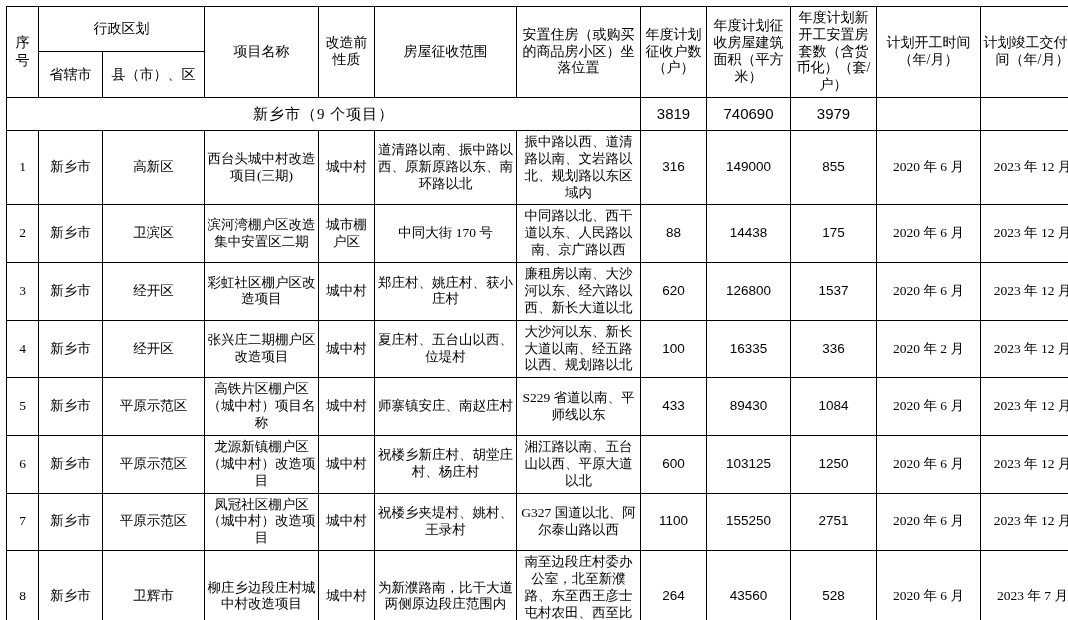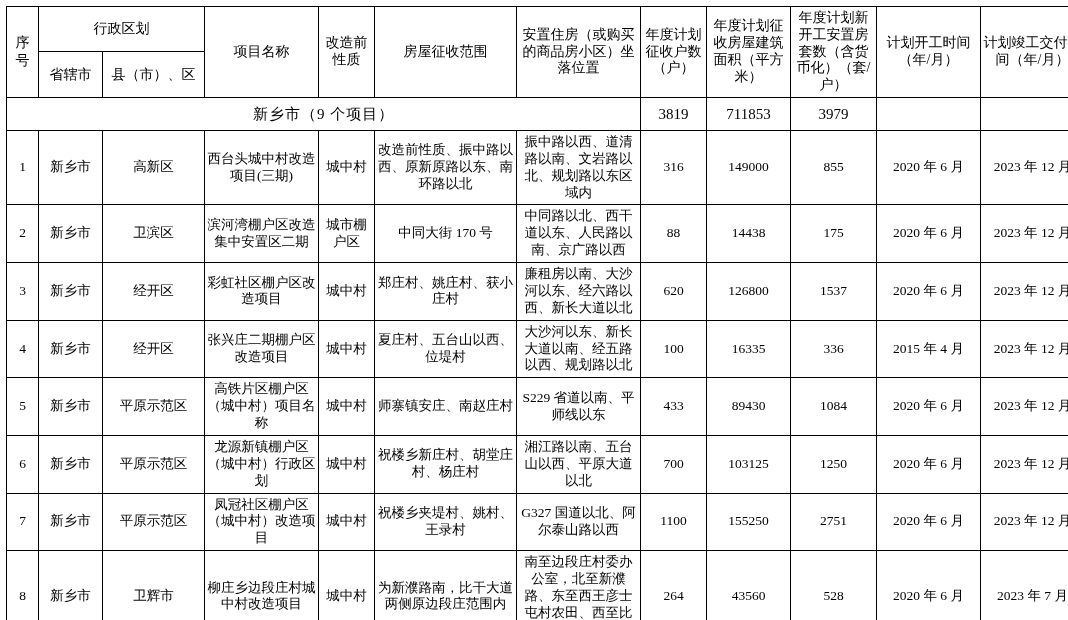--- a/index.html
+++ b/index.html
@@ -45,21 +45,21 @@
   }
   .subtotal-row td {
     height: 26px;
     font-size: 15px;
   }
   .subtotal-label {
     text-align: center;
     letter-spacing: 1px;
   }
   .num {
-    font-family: Liberation Serif, serif;
+    font-family: Liberation Sans, sans-serif;
   }
   .rowline td {
     height: 48px;
   }
   .c-seq { width: 32px; }
   .c-city { width: 64px; }
   .c-county { width: 102px; }
   .c-proj { width: 114px; }
   .c-nature { width: 56px; }
   .c-scope { width: 142px; }
@@ -106,33 +106,33 @@
       </tr>
       <tr class="hdr">
         <th>省辖市</th>
         <th>县（市）、区</th>
       </tr>
     </thead>
     <tbody>
       <tr class="subtotal-row">
         <td colspan="7" class="subtotal-label">新乡市（9 个项目）</td>
         <td class="num">3819</td>
-        <td class="num">711853</td>
+        <td class="num">740690</td>
         <td class="num">3979</td>
         <td></td>
         <td></td>
       </tr>
 
       <tr class="rowline">
         <td>1</td>
         <td>新乡市</td>
         <td>高新区</td>
         <td>西台头城中村改造项目(三期)</td>
         <td>城中村</td>
-        <td>改造前性质、振中路以西、原新原路以东、南环路以北</td>
+        <td>道清路以南、振中路以西、原新原路以东、南环路以北</td>
         <td>振中路以西、道清路以南、文岩路以北、规划路以东区域内</td>
         <td class="num">316</td>
         <td class="num">149000</td>
         <td class="num">855</td>
         <td>2020 年 6 月</td>
         <td>2023 年 12 月</td>
       </tr>
 
       <tr class="rowline">
         <td>2</td>
@@ -168,21 +168,21 @@
         <td>4</td>
         <td>新乡市</td>
         <td>经开区</td>
         <td>张兴庄二期棚户区改造项目</td>
         <td>城中村</td>
         <td>夏庄村、五台山以西、位堤村</td>
         <td>大沙河以东、新长大道以南、经五路以西、规划路以北</td>
         <td class="num">100</td>
         <td class="num">16335</td>
         <td class="num">336</td>
-        <td>2015 年 4 月</td>
+        <td>2020 年 2 月</td>
         <td>2023 年 12 月</td>
       </tr>
 
       <tr class="rowline">
         <td>5</td>
         <td>新乡市</td>
         <td>平原示范区</td>
         <td>高铁片区棚户区（城中村）项目名称</td>
         <td>城中村</td>
         <td>师寨镇安庄、南赵庄村</td>
@@ -191,25 +191,25 @@
         <td class="num">89430</td>
         <td class="num">1084</td>
         <td>2020 年 6 月</td>
         <td>2023 年 12 月</td>
       </tr>
 
       <tr class="rowline">
         <td>6</td>
         <td>新乡市</td>
         <td>平原示范区</td>
-        <td>龙源新镇棚户区（城中村）行政区划</td>
+        <td>龙源新镇棚户区（城中村）改造项目</td>
         <td>城中村</td>
         <td>祝楼乡新庄村、胡堂庄村、杨庄村</td>
         <td>湘江路以南、五台山以西、平原大道以北</td>
-        <td class="num">700</td>
+        <td class="num">600</td>
         <td class="num">103125</td>
         <td class="num">1250</td>
         <td>2020 年 6 月</td>
         <td>2023 年 12 月</td>
       </tr>
 
       <tr class="rowline">
         <td>7</td>
         <td>新乡市</td>
         <td>平原示范区</td>

